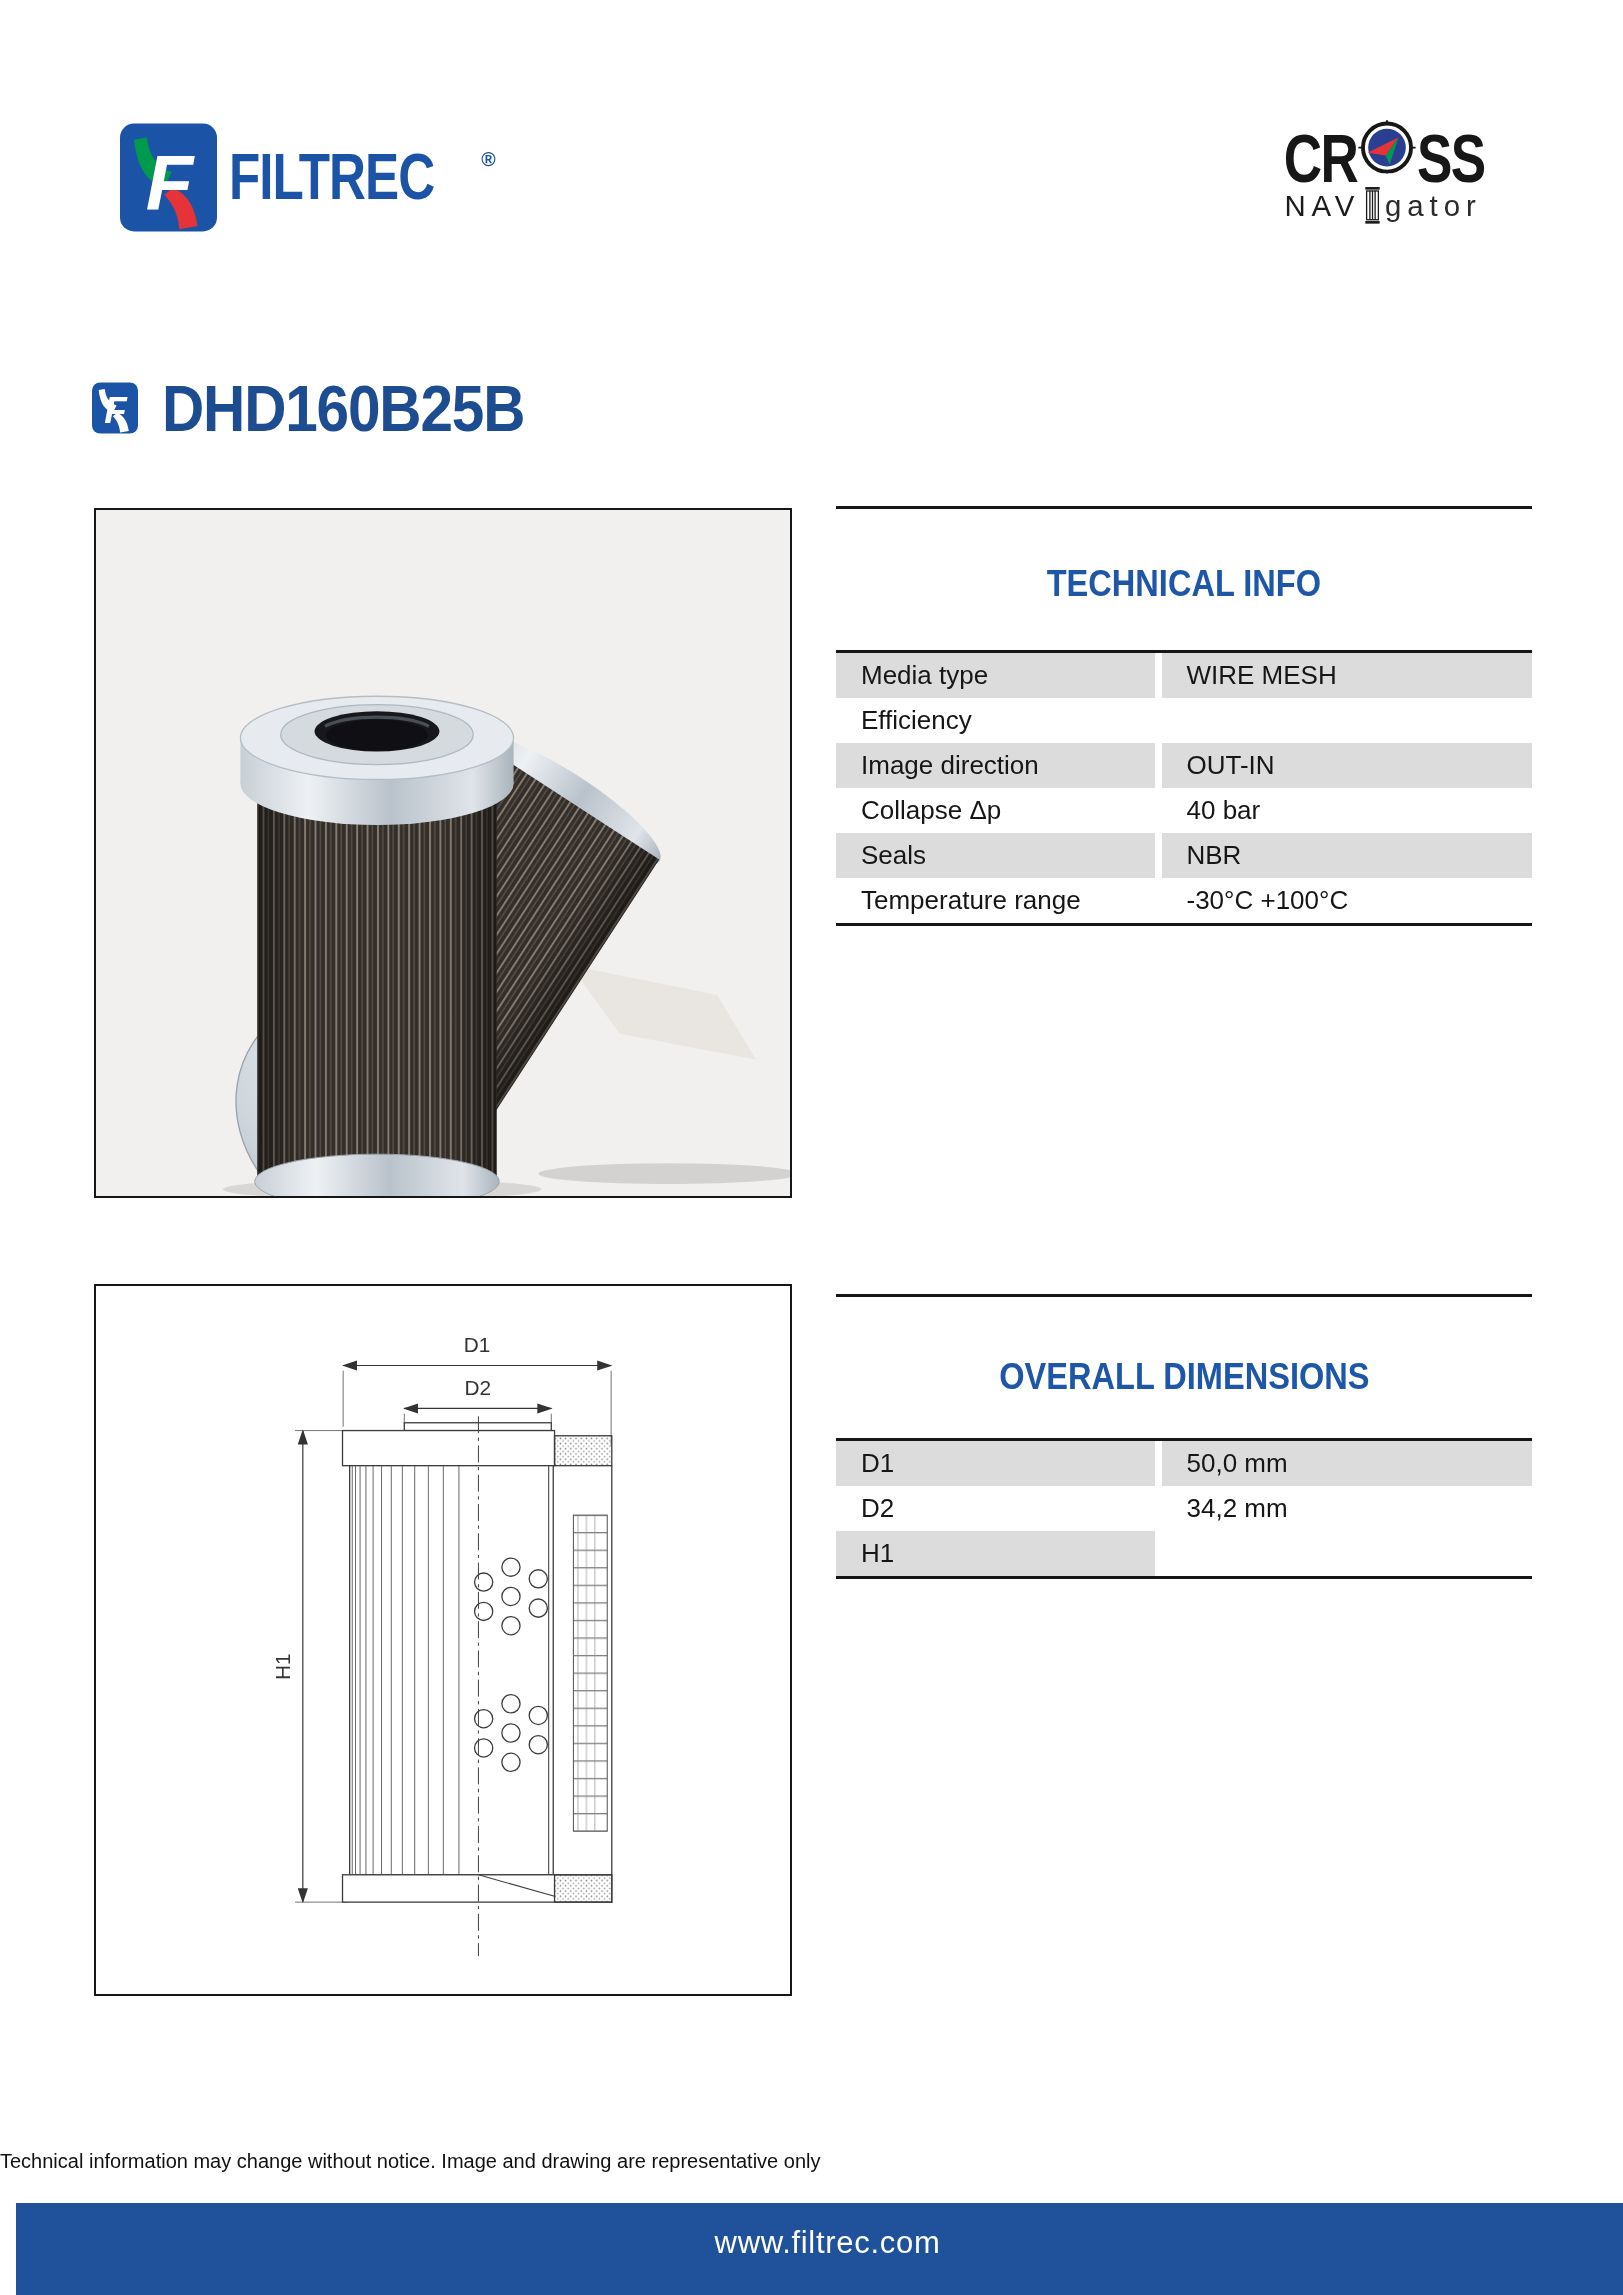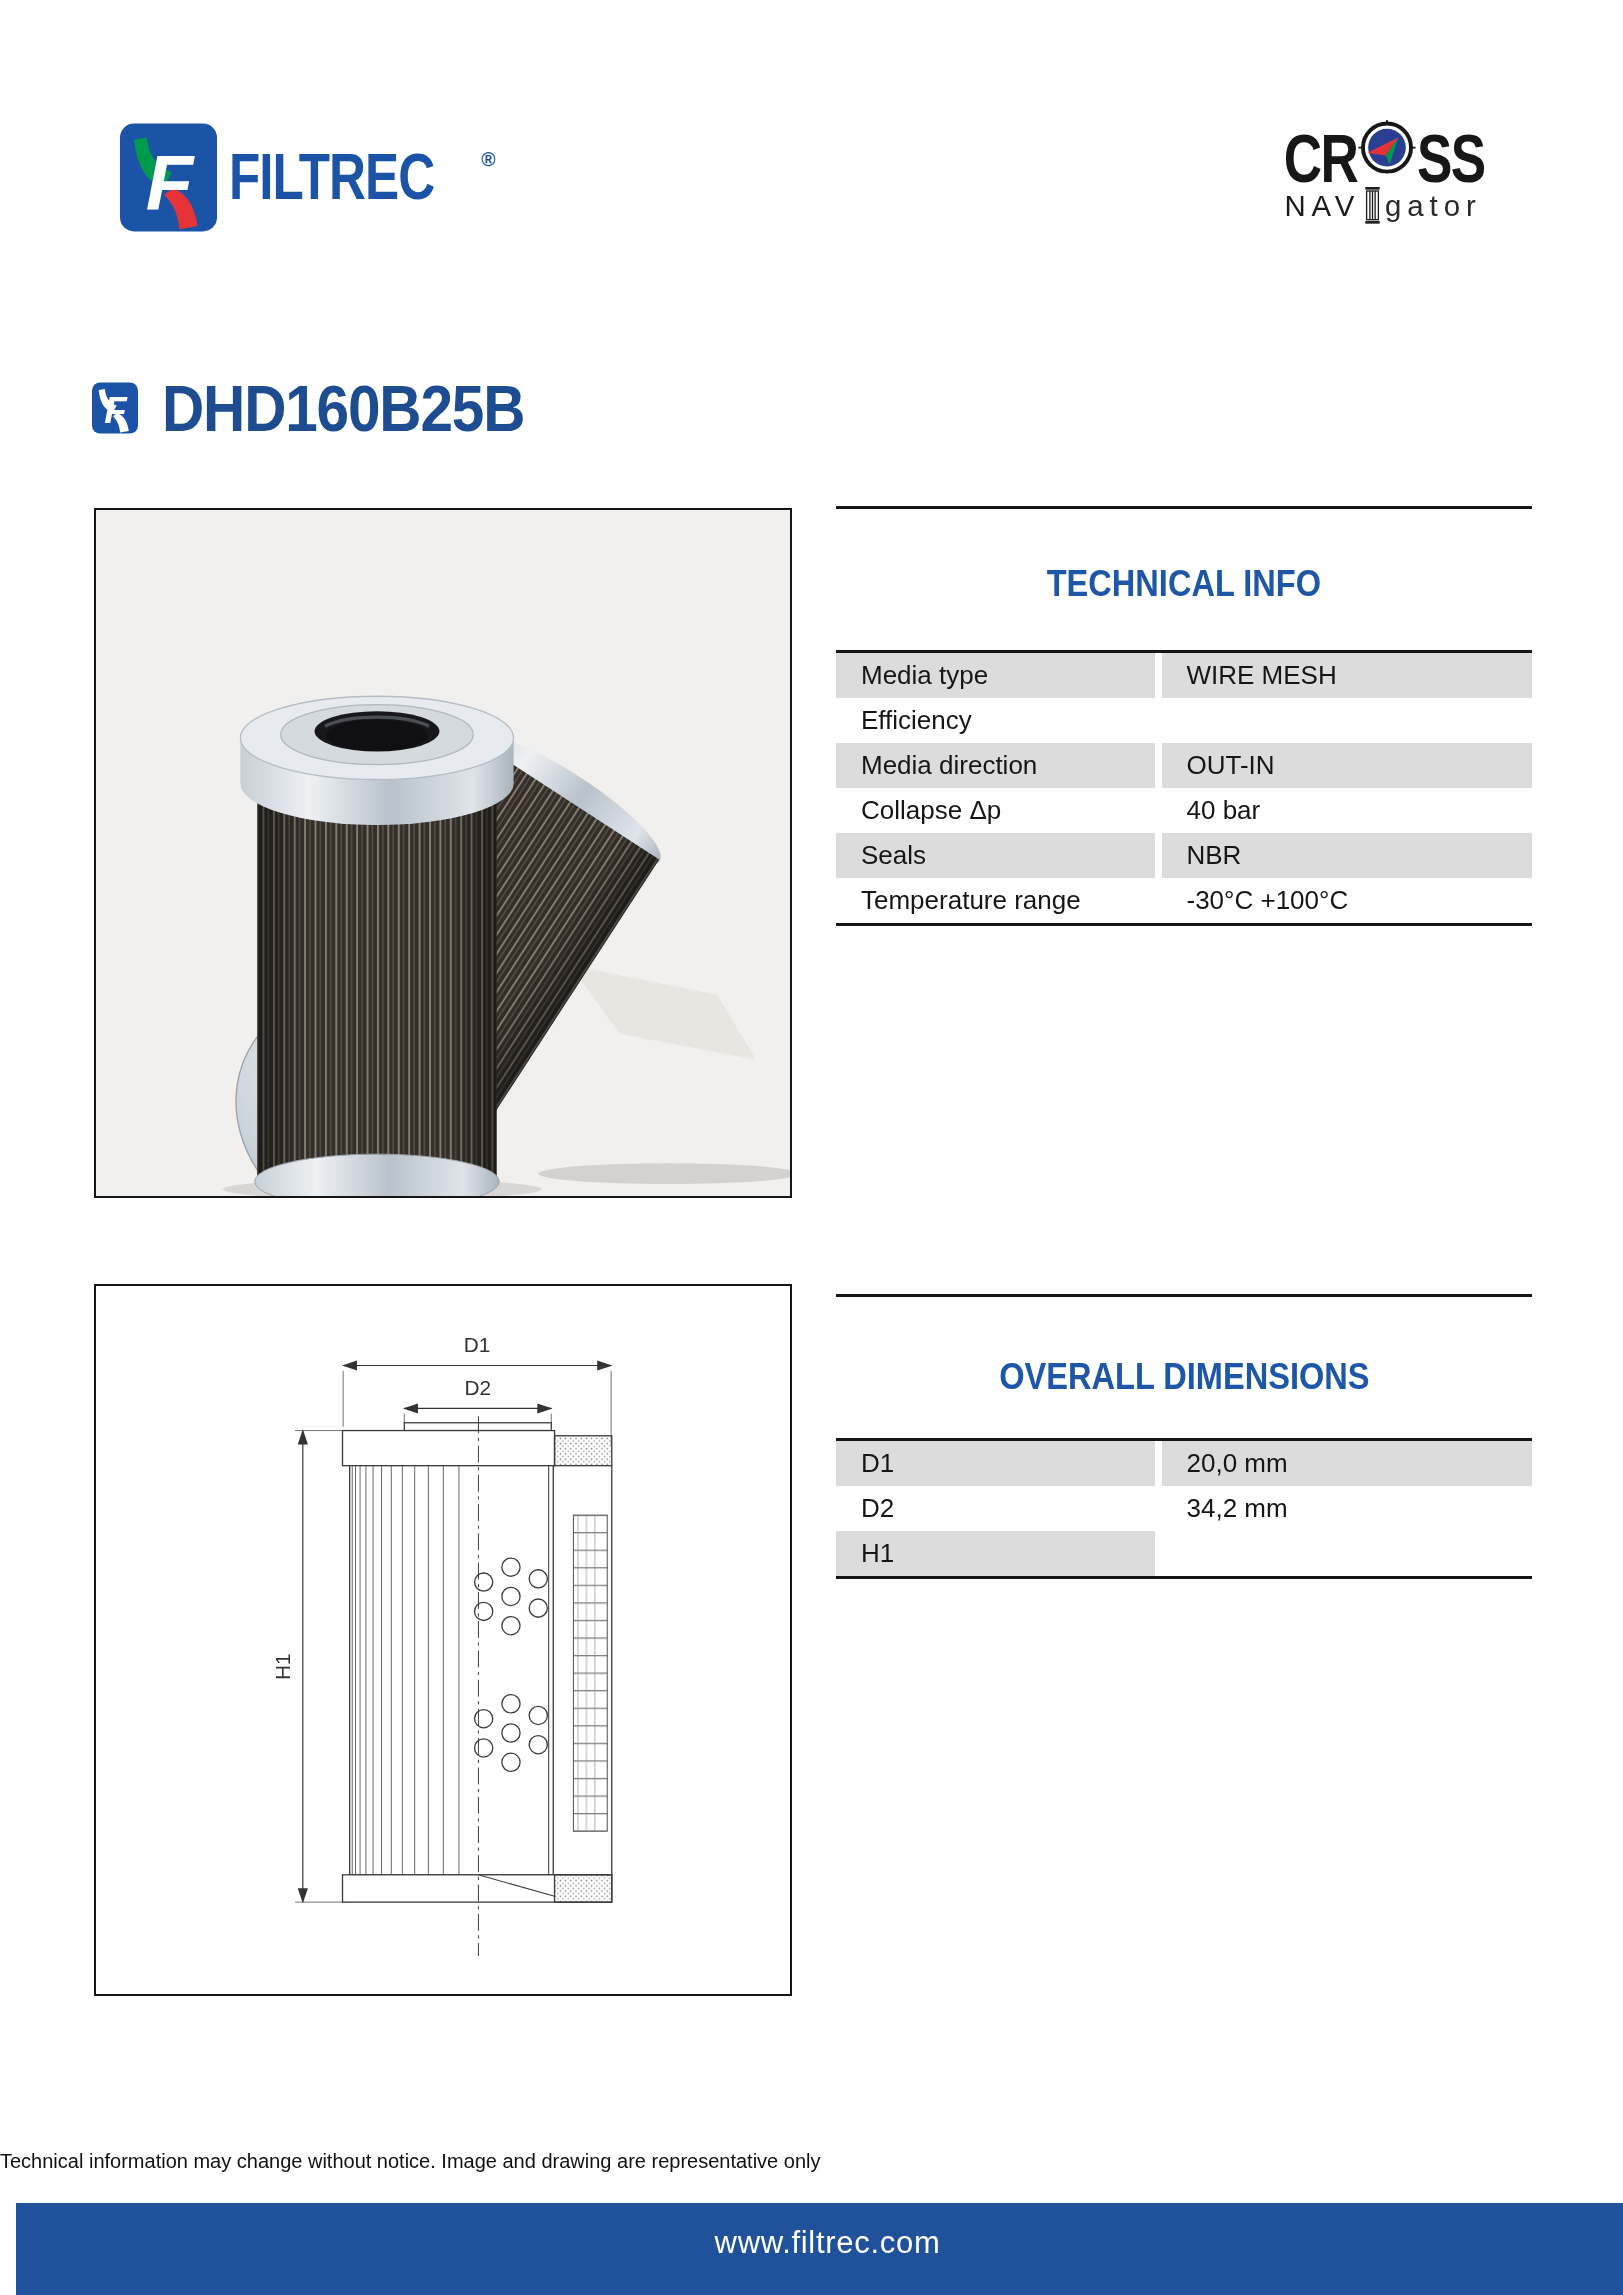--- a/index.html
+++ b/index.html
@@ -177,21 +177,21 @@
 
 <div class="dtable table-tech">
   <div class="trow gray">
     <div class="tcell">Media type</div>
     <div class="tcell">WIRE MESH</div>
   </div>
   <div class="trow">
     <div class="tcell">Efficiency</div>
   </div>
   <div class="trow gray">
-    <div class="tcell">Media direction</div>
+    <div class="tcell">Image direction</div>
     <div class="tcell">OUT-IN</div>
   </div>
   <div class="trow">
     <div class="tcell">Collapse Δp</div>
     <div class="tcell">40 bar</div>
   </div>
   <div class="trow gray">
     <div class="tcell">Seals</div>
     <div class="tcell">NBR</div>
   </div>
@@ -270,21 +270,21 @@
     <line x1="588" y1="200" x2="588" y2="1030" stroke="#3c3c3c" stroke-width="1.5" stroke-dasharray="26 7 5 7"></line>
   </svg>
 </div>
 
 <div class="rule rule-dims"></div>
 <h2 class="col-heading heading-dims"><span>OVERALL DIMENSIONS</span></h2>
 
 <div class="dtable table-dims">
   <div class="trow gray">
     <div class="tcell">D1</div>
-    <div class="tcell">20,0 mm</div>
+    <div class="tcell">50,0 mm</div>
   </div>
   <div class="trow">
     <div class="tcell">D2</div>
     <div class="tcell">34,2 mm</div>
   </div>
   <div class="trow gray">
     <div class="tcell">H1</div>
   </div>
 </div>
 

